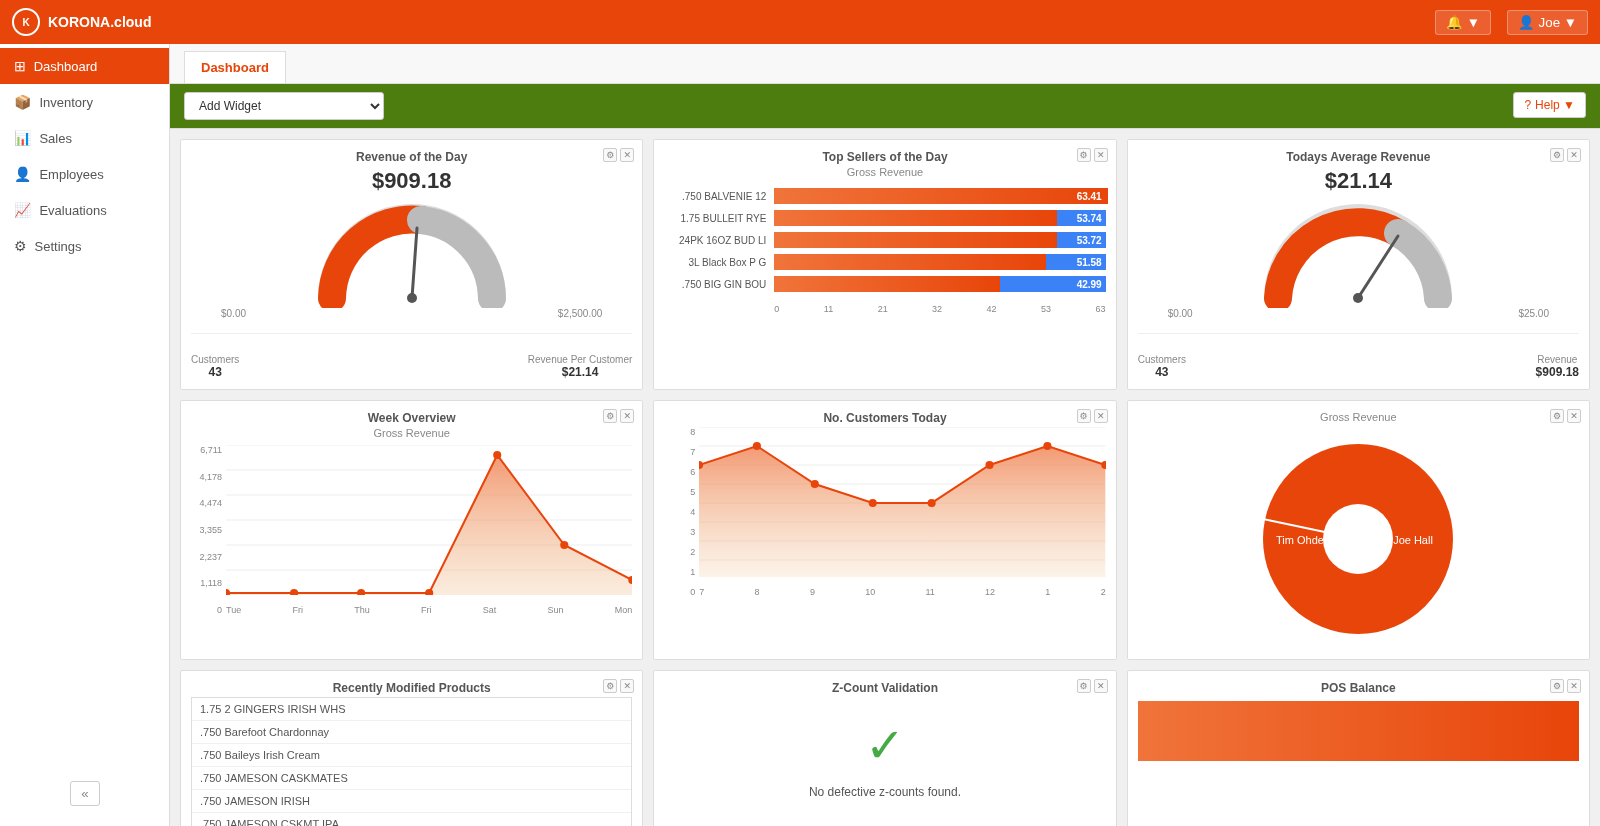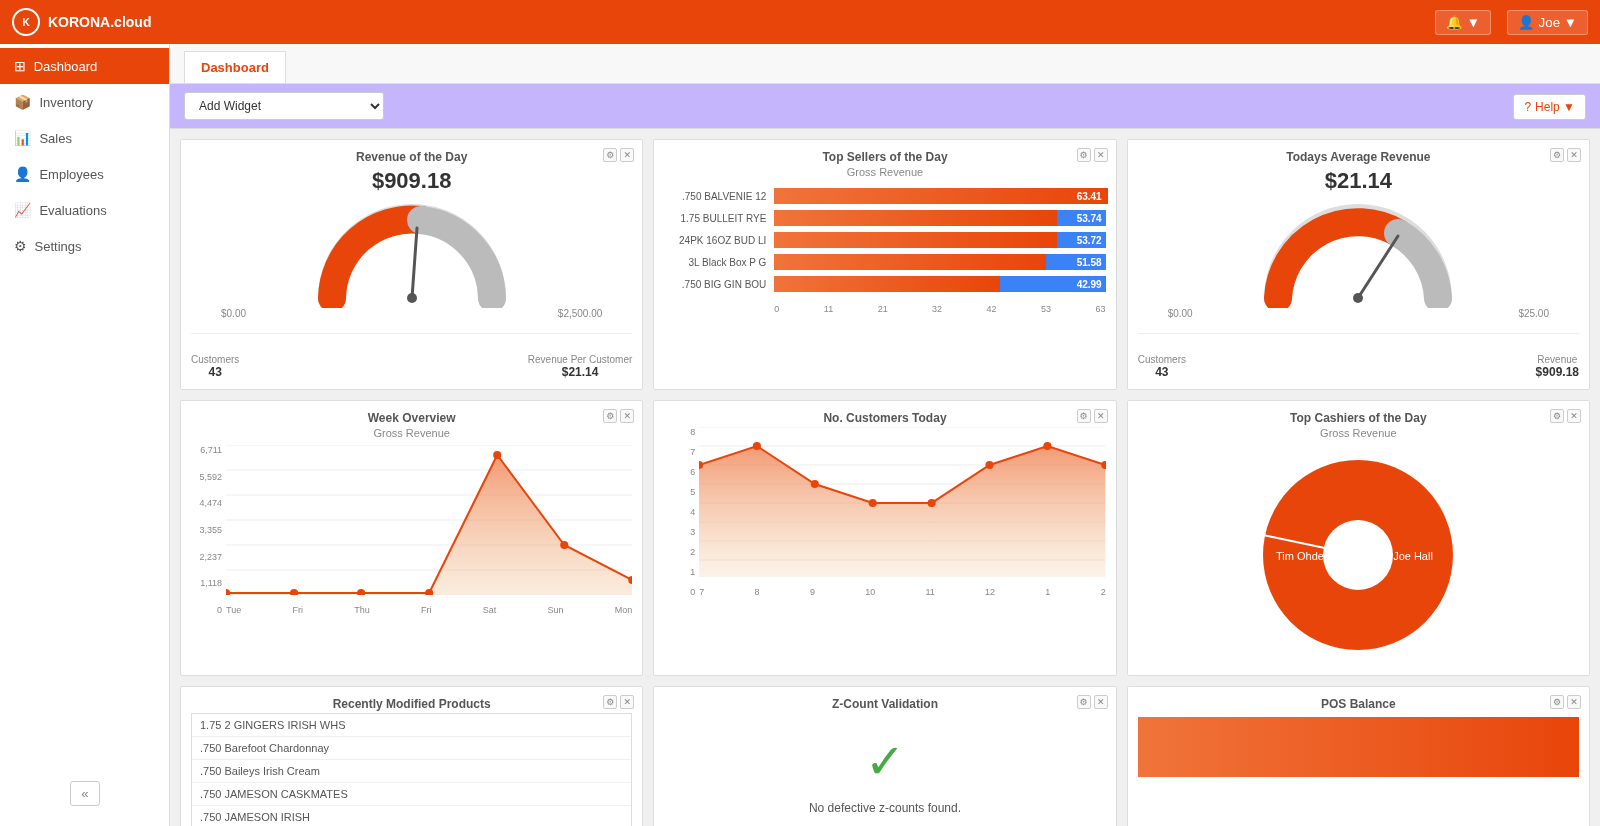--- a/index.html
+++ b/index.html
@@ -65,25 +65,25 @@
       border: 1px solid #ddd;
       border-bottom: none;
       cursor: pointer;
       font-size: 13px;
       color: #e8450a;
       font-weight: bold;
     }
 
     
     .toolbar {
-      background: #c4b5fd;
+      background: #4d7c0f;
       border-bottom: 1px solid #ddd;
       padding: 8px 14px;
       display: flex;
-      align-items: flex-end;
+      align-items: flex-start;
       justify-content: space-between;
     }
     .add-widget-select {
       padding: 5px 30px 5px 10px;
       border: 1px solid #ccc;
       border-radius: 3px;
       font-size: 12px;
       background: white;
       color: #333;
       width: 200px;
@@ -411,21 +411,21 @@
       <div class="widget">
         <div class="widget-controls">
           <div class="widget-ctrl-btn">⚙</div>
           <div class="widget-ctrl-btn">✕</div>
         </div>
         <div class="widget-title">Week Overview</div>
         <div class="widget-subtitle">Gross Revenue</div>
         <div class="line-chart-wrapper">
           <div class="line-chart-yaxis" id="week-yaxis">
               <div>6,711</div>
-              <div>5,592</div>
+              <div>4,178</div>
               <div>4,474</div>
               <div>3,355</div>
               <div>2,237</div>
               <div>1,118</div>
               <div>0</div>
             </div>
           <div class="line-chart-area">
             <svg width="100%" height="100%" viewBox="0 0 400 150" preserveAspectRatio="none">
               <defs>
                 <linearGradient id="weekGrad" x1="0" y1="0" x2="0" y2="1">
@@ -523,21 +523,20 @@
               <span>2</span>
             </div>
         </div>
       </div>
 
       <div class="widget">
         <div class="widget-controls">
           <div class="widget-ctrl-btn">⚙</div>
           <div class="widget-ctrl-btn">✕</div>
         </div>
-        <div class="widget-title">Top Cashiers of the Day</div>
         <div class="widget-subtitle">Gross Revenue</div>
         <div class="donut-wrapper">
           <svg width="200" height="200" viewBox="0 0 200 200">
             <defs>
               <linearGradient id="donutGrad1" x1="0" y1="0" x2="1" y2="1">
                 <stop offset="0%" stop-color="#f08050"></stop>
                 <stop offset="100%" stop-color="#c04010"></stop>
               </linearGradient>
               <linearGradient id="donutGrad2" x1="1" y1="0" x2="0" y2="1">
                 <stop offset="0%" stop-color="#e05020"></stop>

